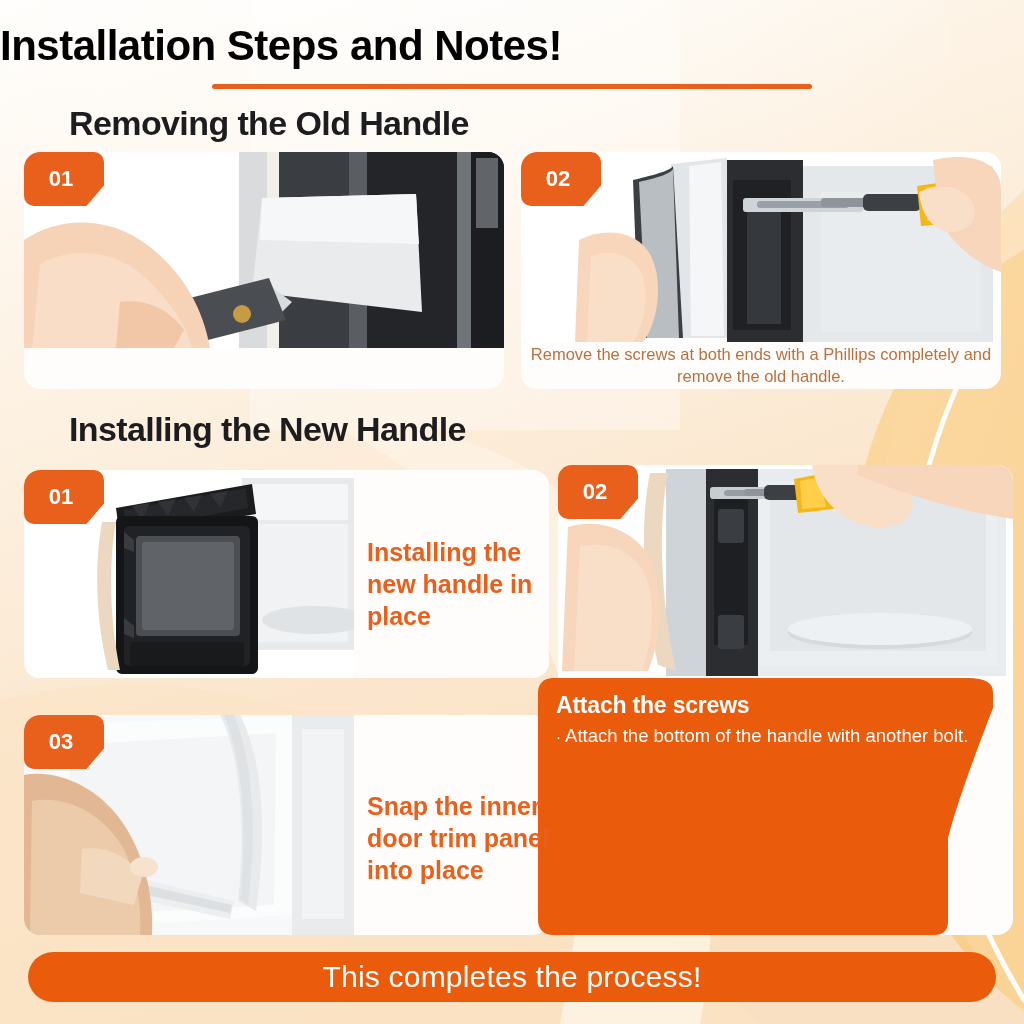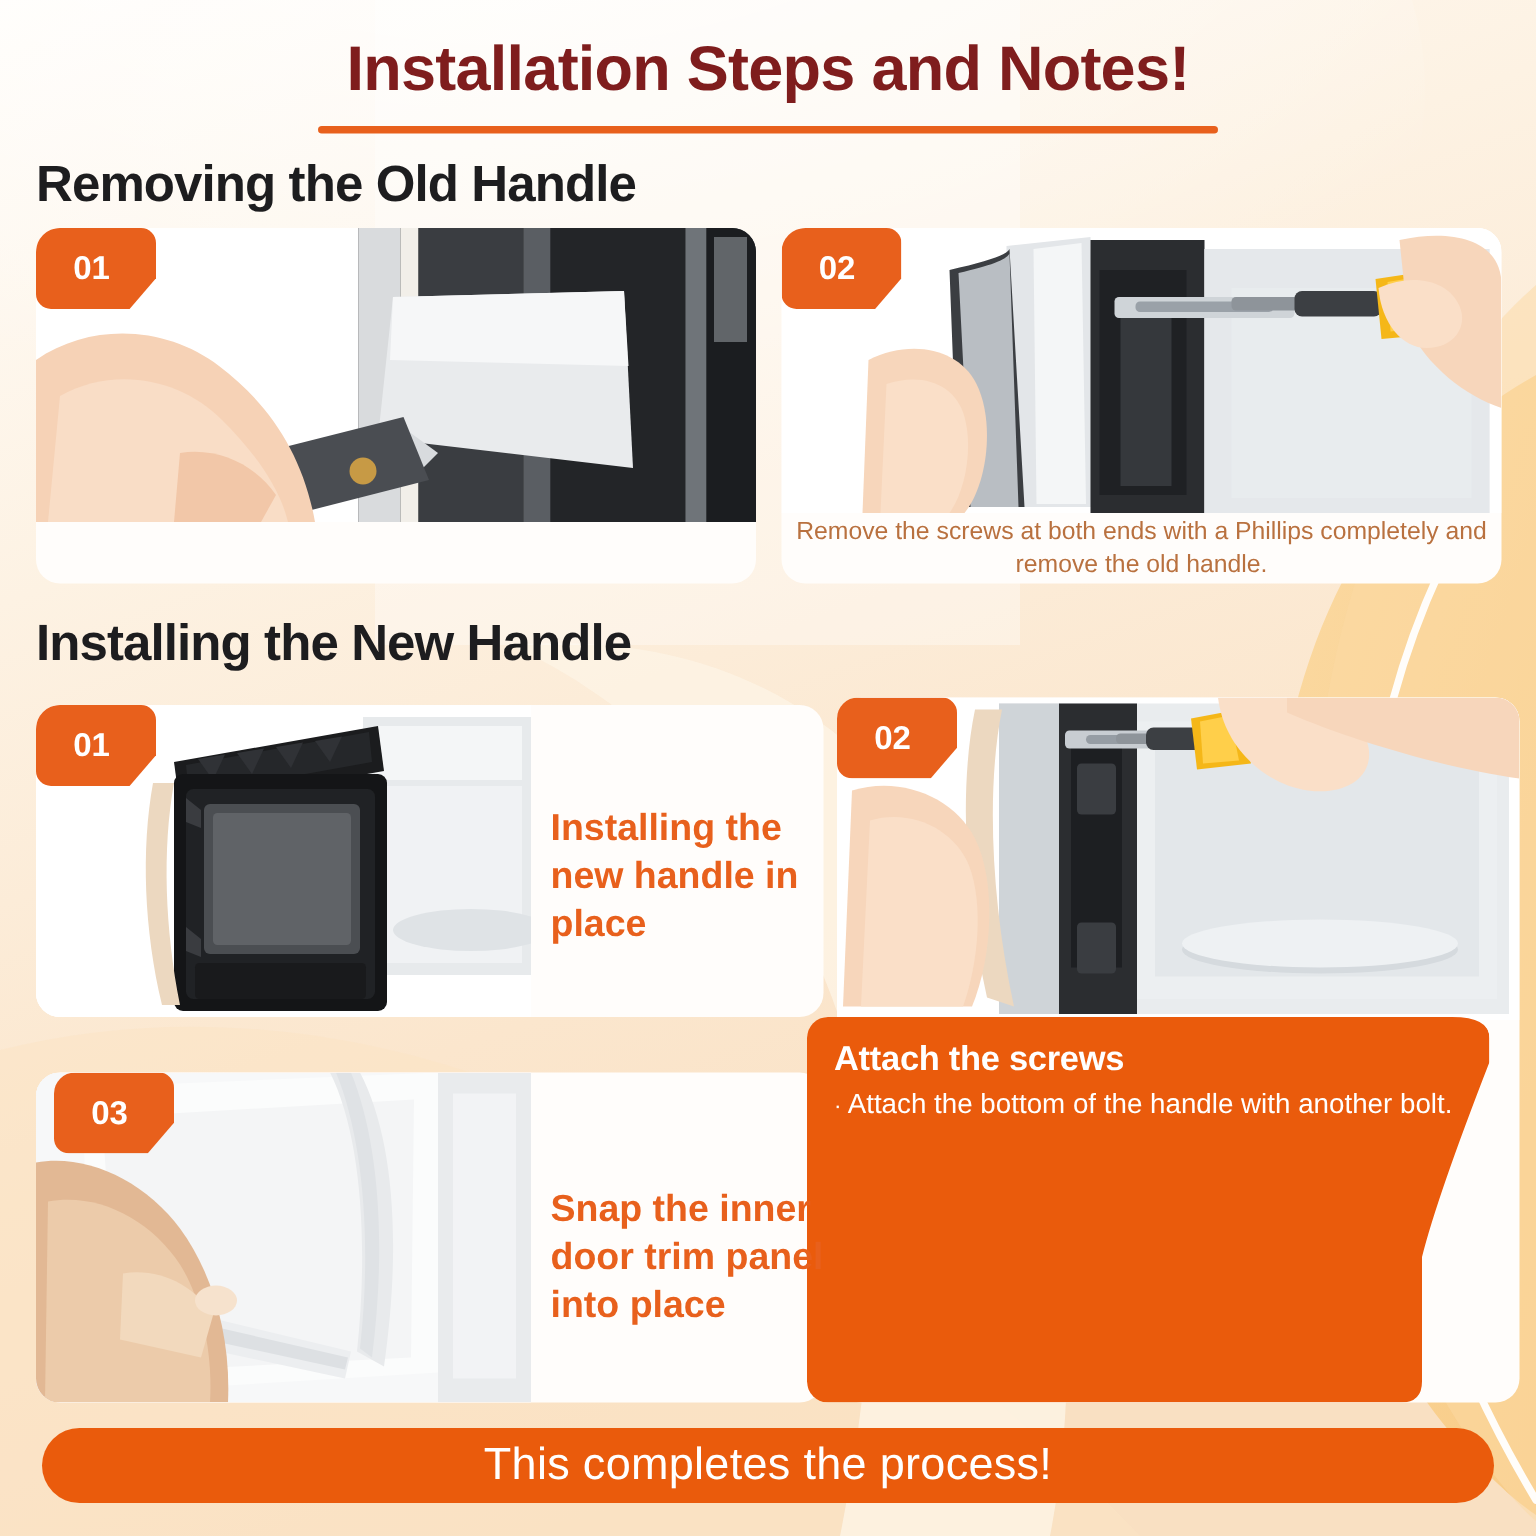--- a/index.html
+++ b/index.html
@@ -14,42 +14,43 @@
   
   #bg { position: absolute; inset: 0; z-index: 0; }
 
   
   .page { position: absolute; inset: 0; z-index: 5; }
 
   
   .title {
     position: absolute;
     top: 22px; left: 0; width: 1024px;
-    text-align: center;
+    text-align: left;
     font-size: 42px;
     font-weight: 700;
-    color: #7f1d1d;
+    color: #000000;
     letter-spacing: -0.5px;
   }
   .title-rule {
     position: absolute;
     top: 84px; left: 212px;
     width: 600px; height: 5px;
     background: #e8601c;
     border-radius: 3px;
   }
 
   
   .section-heading {
     position: absolute;
     font-size: 34px;
     font-weight: 700;
     color: #1d1d1f;
     letter-spacing: -0.6px;
     white-space: nowrap;
+    margin-left: 45px;
   }
   #heading-removing { top: 104px; left: 24px; }
   #heading-installing { top: 410px; left: 24px; }
 
   
   .card {
     position: absolute;
     background: #fffdfb;
     border-radius: 16px;
     overflow: hidden;
@@ -326,21 +327,21 @@
 
         <rect x="268" y="0" width="62" height="220" fill="#e9ebed"></rect>
         <rect x="278" y="14" width="42" height="190" fill="#f2f3f5"></rect>
 
         <path d="M0,60 C34,54 72,72 96,104 C118,134 130,176 128,220 L0,220 Z" fill="#e2b894"></path>
         <path d="M8,86 C42,80 76,98 96,128 C110,150 118,186 116,220 L6,220 Z" fill="#eccbaa"></path>
         <path d="M58,134 C82,130 106,142 118,162 L110,190 L56,178 Z" fill="#f2d9bd"></path>
         <ellipse cx="120" cy="152" rx="14" ry="10" fill="#f6e2cd"></ellipse>
       </svg>
     </div>
-    <div class="badge" style="top:0;left:0;margin-left:12px;">03</div>
+    <div class="badge" style="top:0;left:0;">03</div>
   </div>
   <div class="side-text" id="side-i3">Snap the inner door trim panel into place</div>
 
   <div class="card" id="card-i2">
     <div class="photo" style="top:0;left:0;width:455px;height:215px;">
       <svg viewBox="0 0 455 215" preserveAspectRatio="xMidYMid slice">
         <rect width="455" height="215" fill="#ffffff"></rect>
 
         <rect x="108" y="4" width="340" height="207" fill="#e9ecee"></rect>
         <rect x="108" y="4" width="40" height="207" fill="#cfd4d8"></rect>

